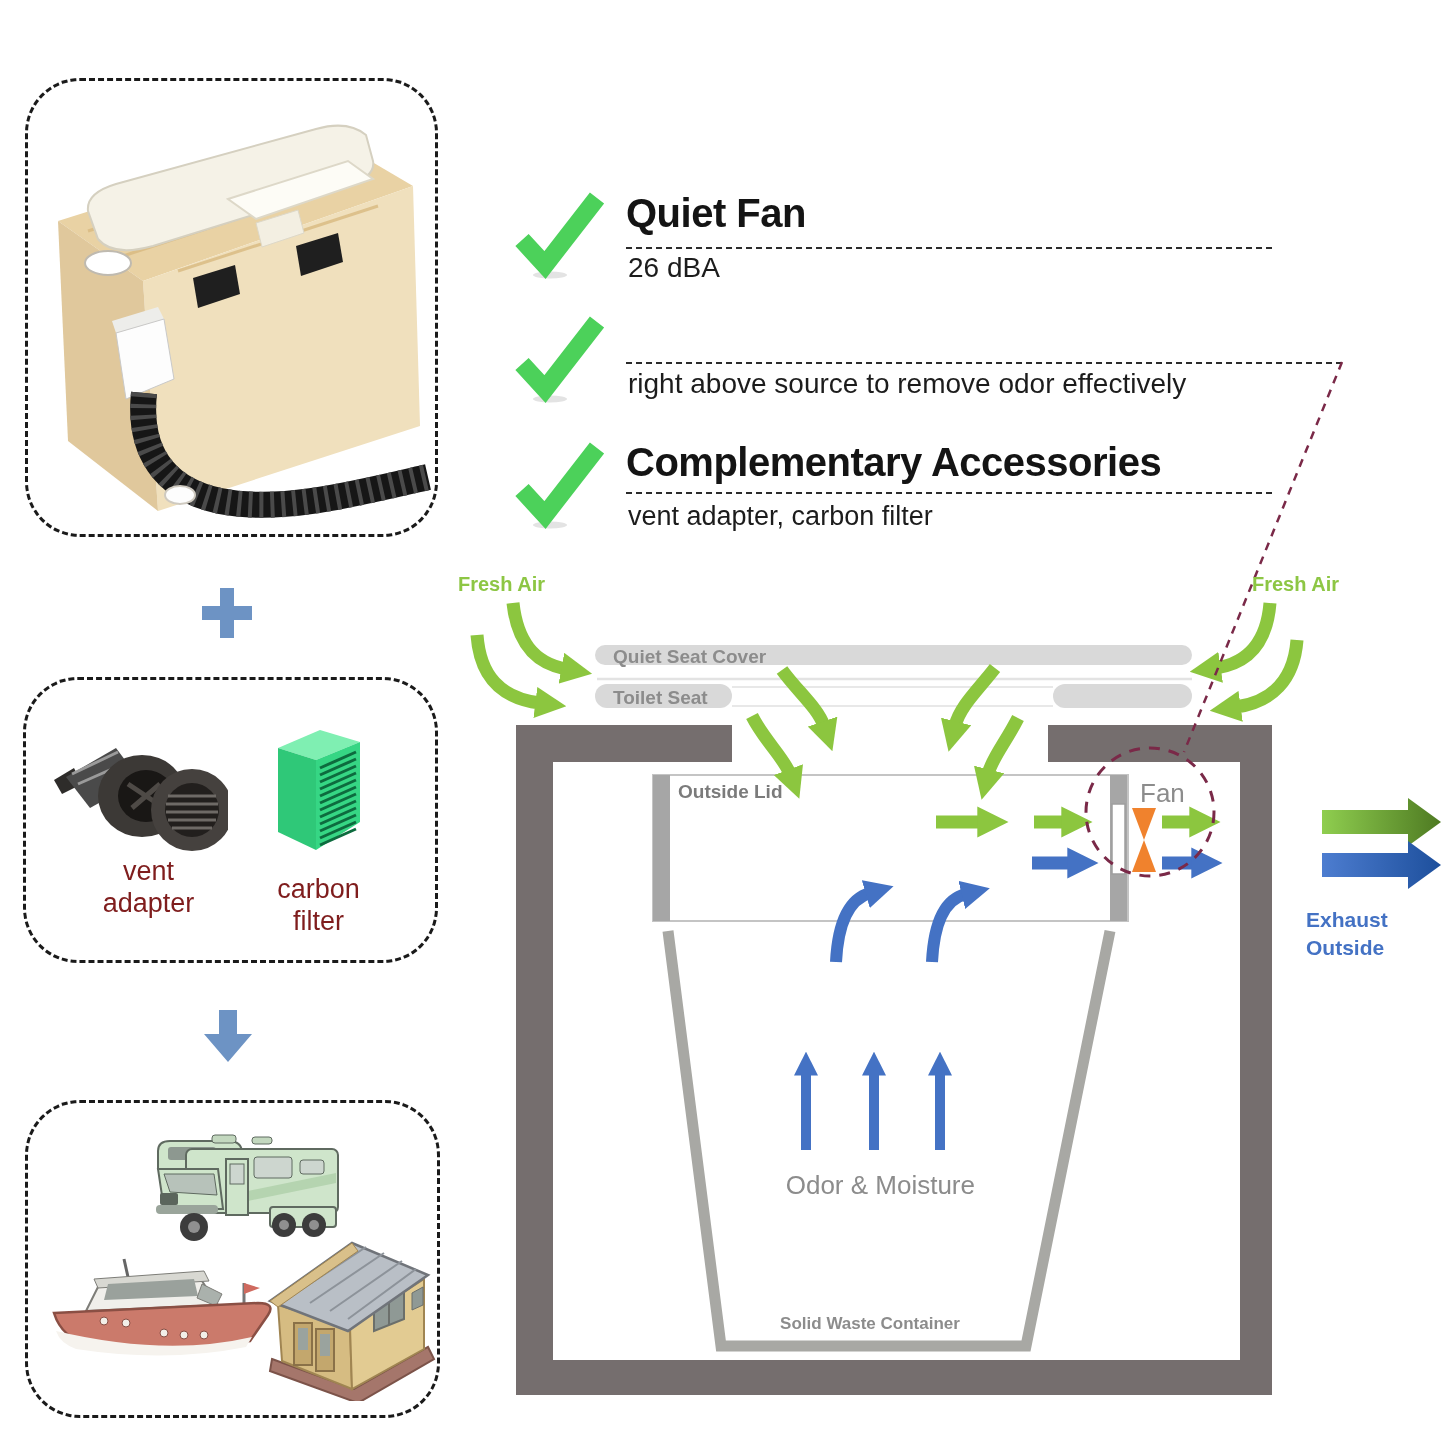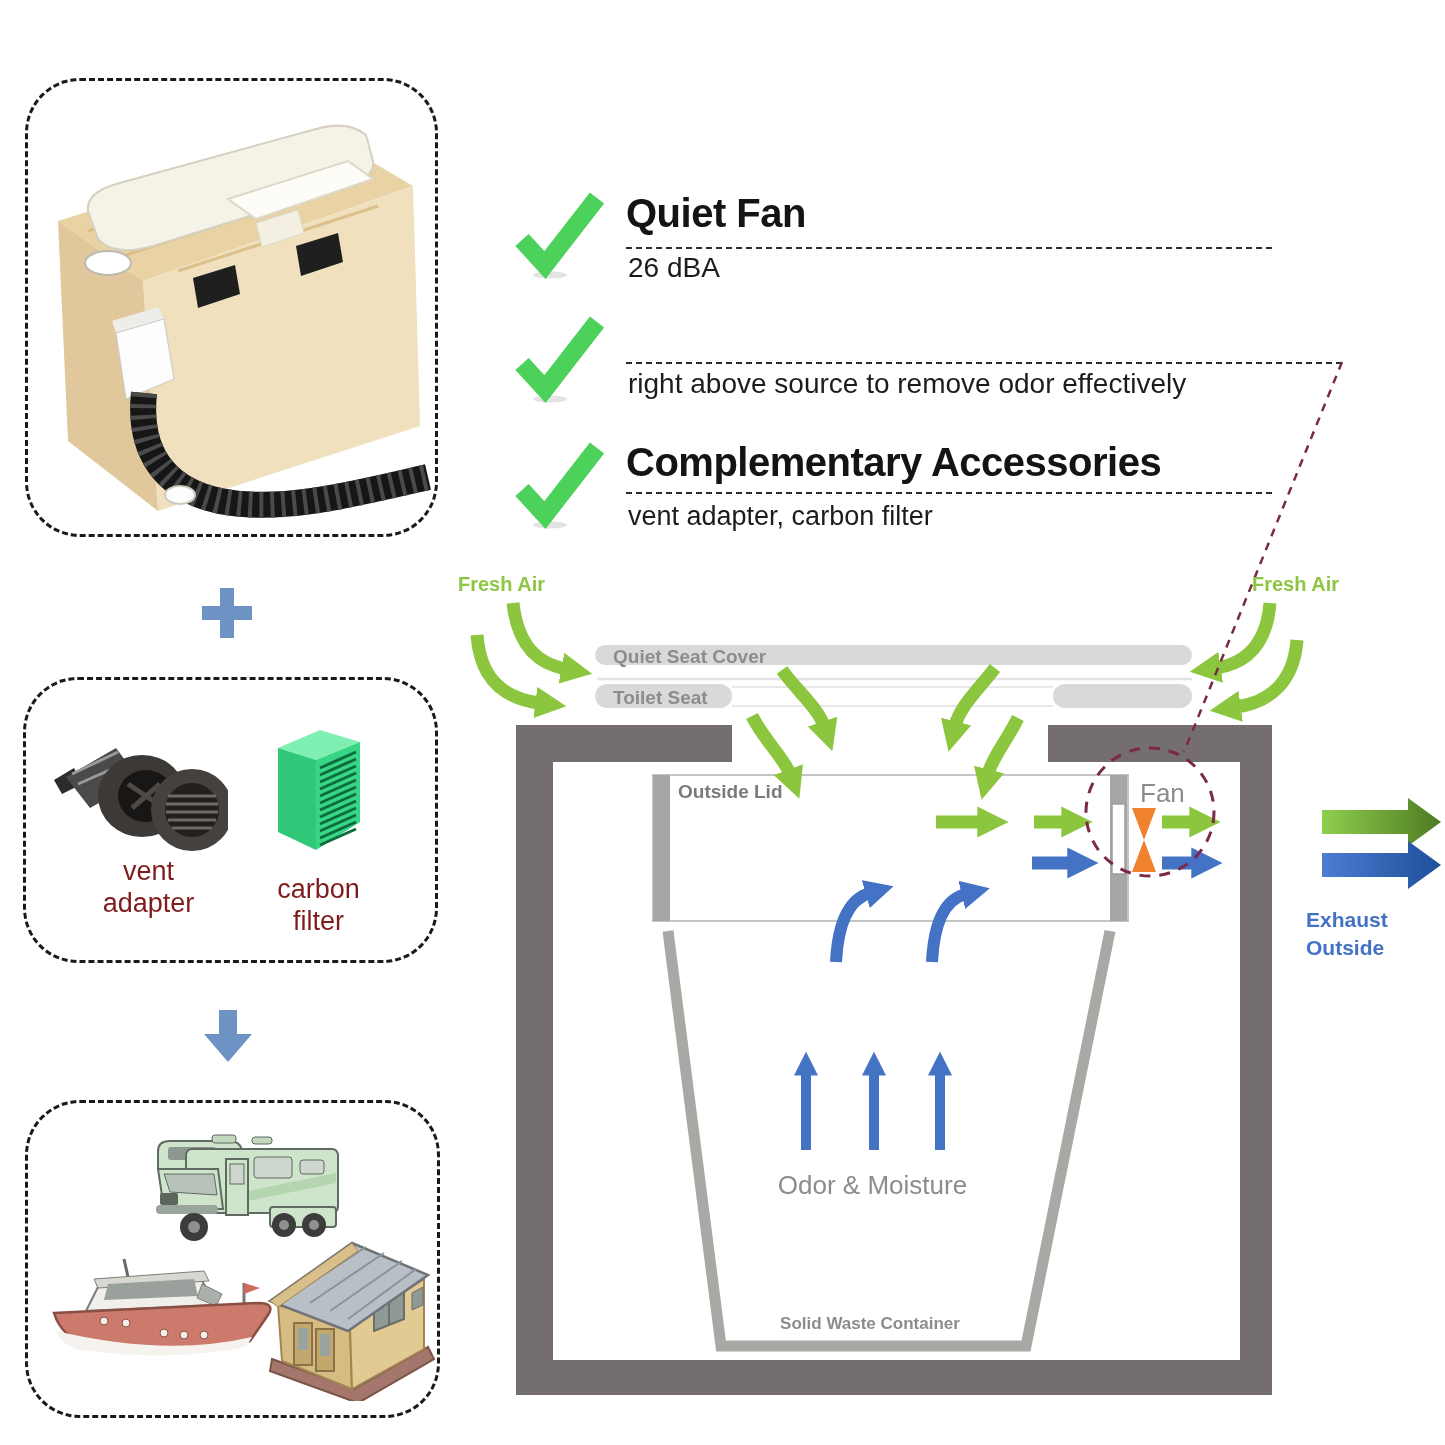--- a/index.html
+++ b/index.html
@@ -24,21 +24,21 @@
 
   .acc-label{position:absolute;font-size:27px;line-height:1.18;text-align:center;color:#7f1d1d;}
 
   
   .lbl{position:absolute;line-height:1.2;}
   .lbl-gray{color:#8c8c8c;font-weight:700;font-size:19px;}
   .fresh-air{color:#8dc644;font-weight:700;font-size:20px;}
   .neg-pressure{color:#70bf3f;font-weight:700;font-size:21px;text-align:center;line-height:1.45;}
   .fan-lbl{color:#8c8c8c;font-size:26px;font-weight:400;}
   .exhaust-lbl{color:#4472c4;font-weight:700;font-size:21px;line-height:1.35;}
-  .odor-lbl{color:#8c8c8c;font-size:26px;text-align:center;}
+  .odor-lbl{color:#8c8c8c;font-size:26px;text-align:right;}
   .waste-lbl{color:#8c8c8c;font-size:17px;font-weight:700;text-align:center;}
   .caption{color:#141414;font-size:30px;text-align:center;}
 
   svg{display:block;}
   .maroon-circle{fill:none;stroke:#7a2948;stroke-width:3;stroke-dasharray:11 9;}
   .maroon-line{stroke:#7a2948;stroke-width:2.5;stroke-dasharray:8 7;fill:none;}
 </style>
 </head>
 <body>
 

